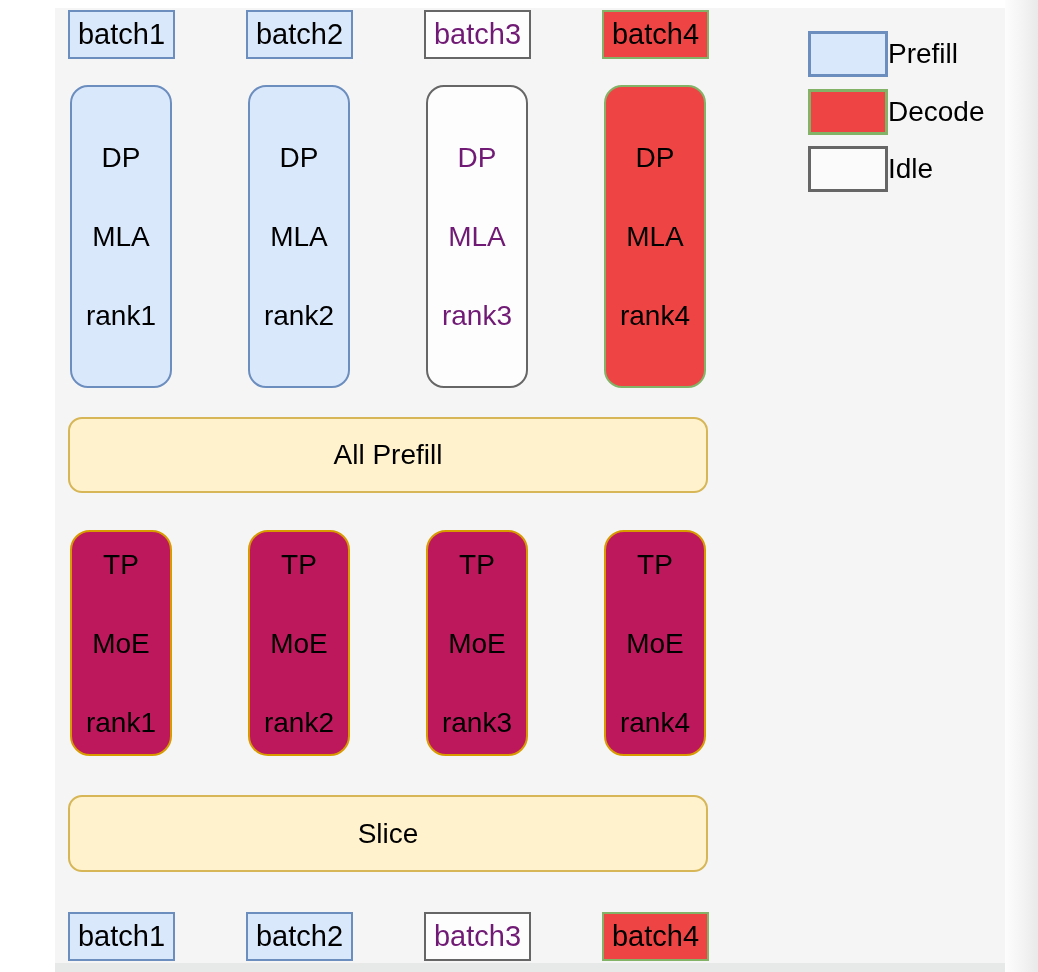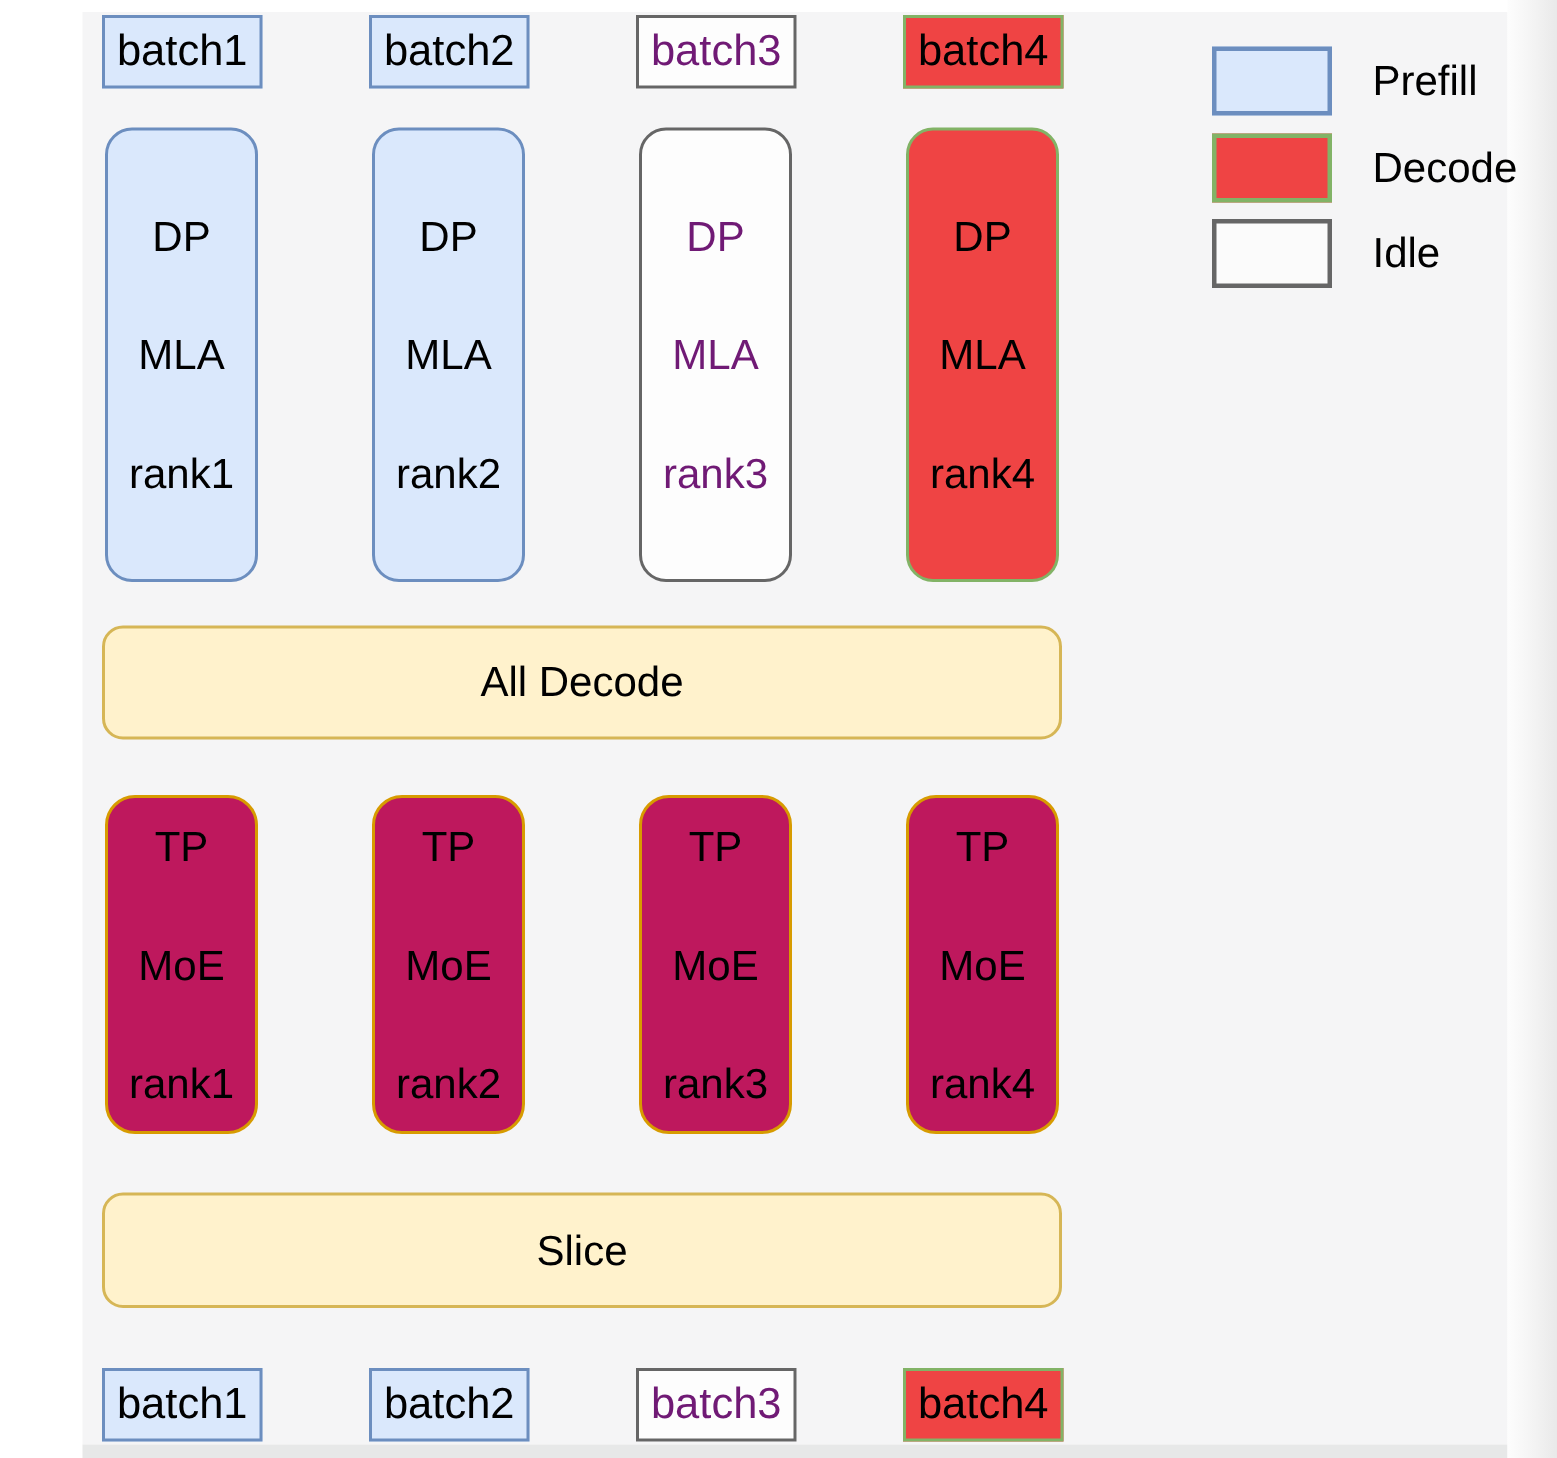--- a/index.html
+++ b/index.html
@@ -68,21 +68,21 @@
     border-radius: 14px;
     box-sizing: border-box;
   }
   .bar-allgather { top: 417px; height: 76px; }
   .bar-slice     { top: 795px; height: 77px; }
 
   
   .legend-row {
     position: absolute; left: 808px;
     height: 46px;
-    display: flex; align-items: center; gap: 27px;
+    display: flex; align-items: center; 
   }
   .legend-swatch {
     width: 74px; height: 40px;
     border-width: 3px; border-style: solid;
     box-sizing: content-box;
   }
   .legend-swatch.box-prefill { border-color: #6c8ebf; }
   .legend-swatch.box-decode  { border-color: #82b366; }
   .legend-swatch.box-idle    { border-color: #666666; background: #fbfbfb; }
   .legend-label { font-size: 28px; color: #000; }
@@ -131,21 +131,21 @@
       <span>MLA</span>
       <span>rank3</span>
     </div>
     <div class="col col-dp c4 box-decode">
       <span>DP</span>
       <span>MLA</span>
       <span>rank4</span>
     </div>
 
     <div class="comm-bar bar-allgather box-comm">
-      <span>All Decode</span>
+      <span>All Prefill</span>
     </div>
 
     <div class="col col-tp c1 box-moe">
       <span>TP</span>
       <span>MoE</span>
       <span>rank1</span>
     </div>
     <div class="col col-tp c2 box-moe">
       <span>TP</span>
       <span>MoE</span>

